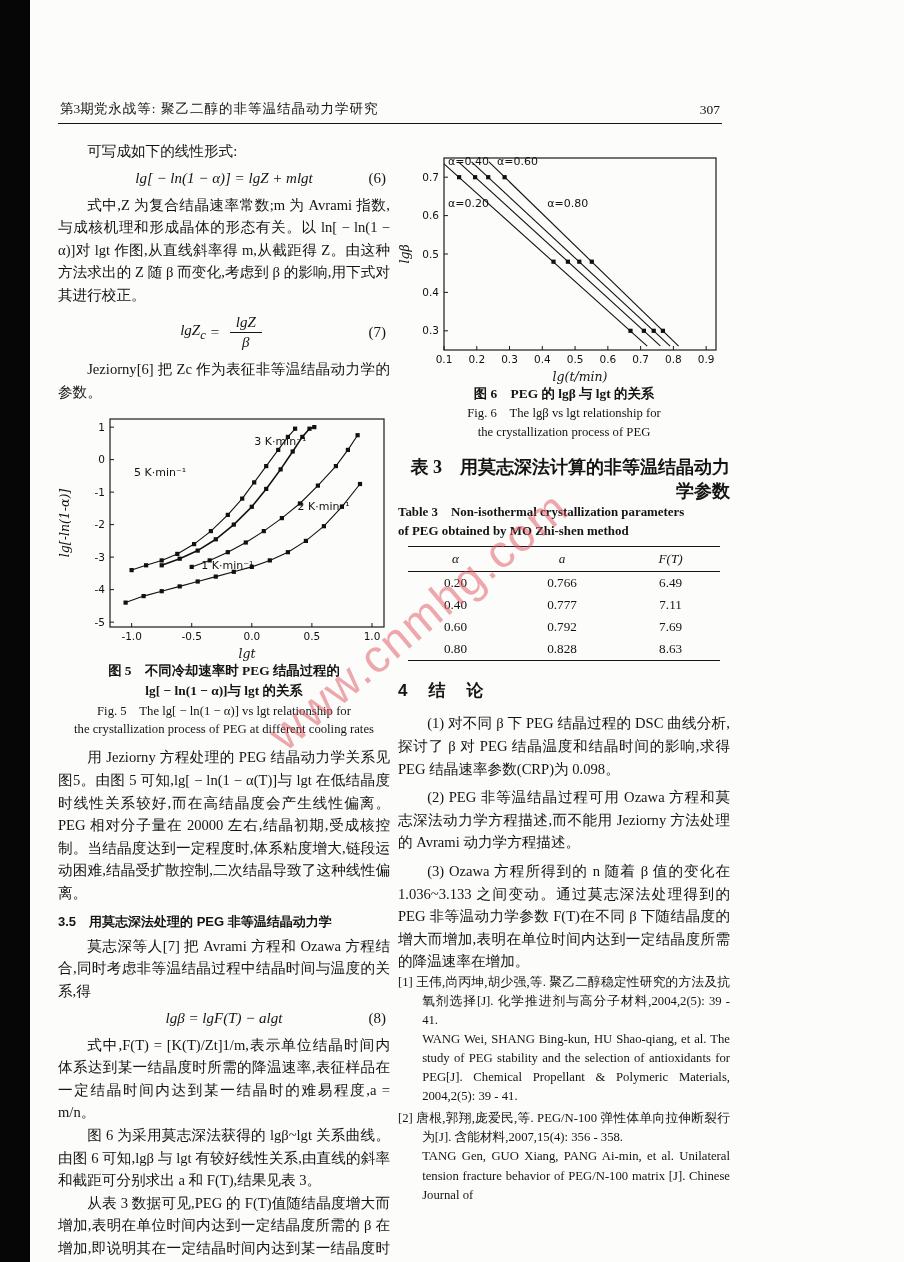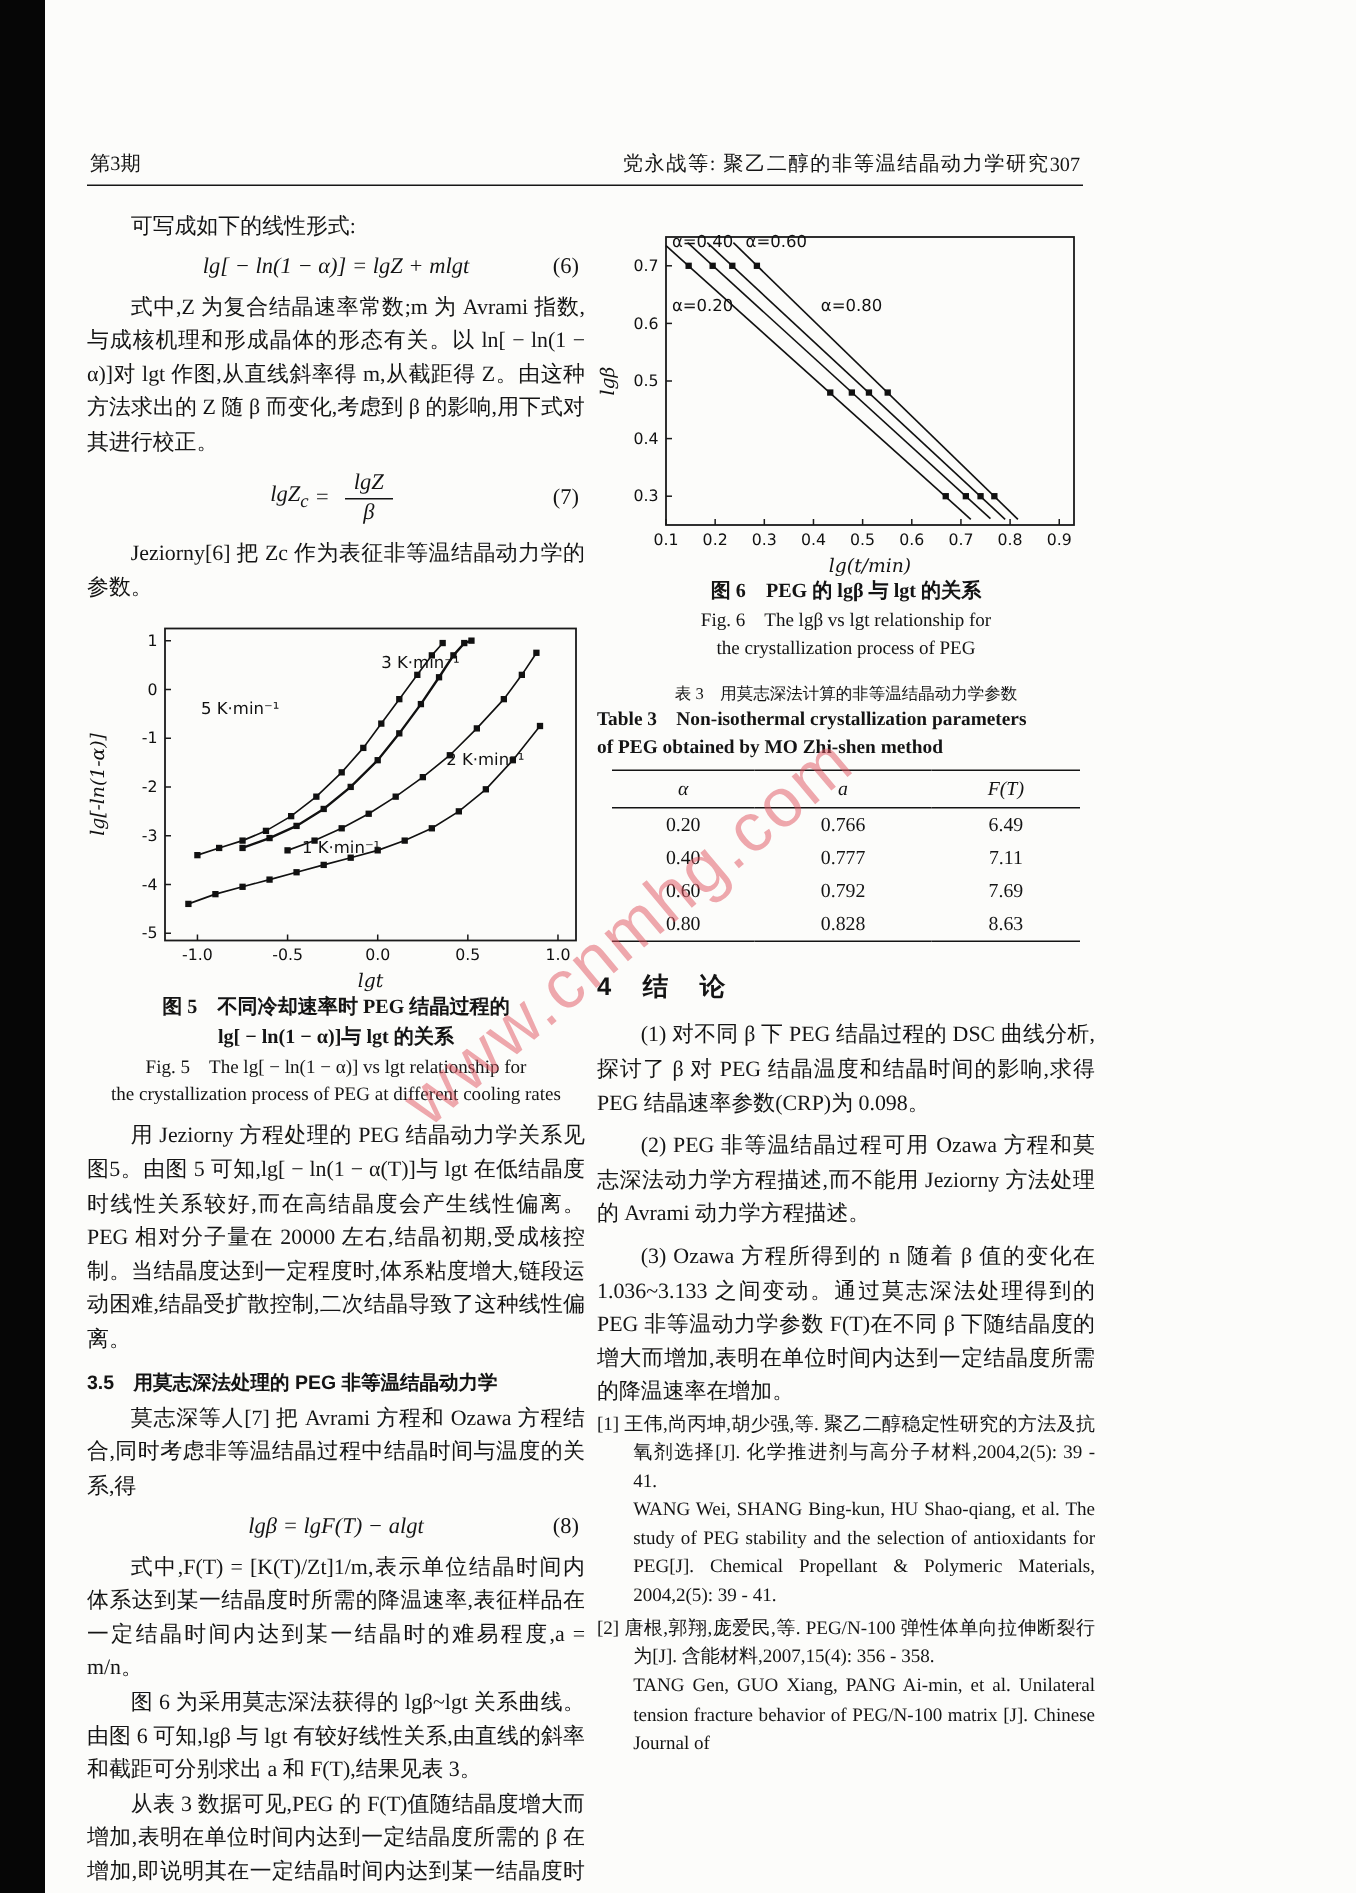--- a/index.html
+++ b/index.html
@@ -5,21 +5,21 @@
   * { box-sizing: border-box; margin: 0; padding: 0; }
   body {
     width: 904px; height: 1262px; position: relative; overflow: hidden;
     background: #fcfcfa; font-family: "Liberation Serif", "DejaVu Serif", serif;
     color: #141414;
   }
   .scan-strip { position: absolute; left: 0; top: 0; width: 30px; height: 1262px; background: #060606; }
   .page { position: relative; margin-left: 30px; width: 734px; height: 1262px; padding: 100px 42px 30px 28px; }
 
   .pageheader { display: flex; align-items: flex-end; font-size: 13.5px; padding: 0 2px 5px 2px; }
-  .ph-title { flex: 1; text-align: right; letter-spacing: 1px; }
+  .ph-title { flex: 1; text-align: left; letter-spacing: 1px; }
   .header-rule { border: none; border-top: 1.6px solid #161616; margin: 0 0 16px 0; }
 
   .columns { display: flex; gap: 8px; }
   .col { width: 50%; }
 
   p.body-par { font-size: 14.6px; line-height: 1.55; text-align: justify; text-indent: 2em; }
 
   .equation { position: relative; display: flex; justify-content: center; align-items: center;
               font-size: 15px; font-style: italic; margin: 7px 0; }
   .eq-number { position: absolute; right: 4px; font-style: normal; }
@@ -33,21 +33,21 @@
   svg .tick { font: 10.5px "DejaVu Sans", sans-serif; fill: #111; }
   svg .anno { font: 11px "DejaVu Sans", sans-serif; fill: #111; }
   svg .axislab { font: italic 12.5px "DejaVu Serif", serif; fill: #111; }
 
   .fig-cap-zh { text-align: center; font-weight: bold; font-size: 13.4px; line-height: 1.5; }
   .fig-cap-en { font-size: 12.7px; line-height: 1.45; }
 
   .sec35 { font-size: 13px; font-weight: bold; font-family: Liberation Sans, sans-serif; margin: 8px 0 4px; }
   .sec4  { font-size: 17px; font-weight: bold; font-family: "Liberation Sans", sans-serif; margin: 18px 0 10px; letter-spacing: 2px; }
 
-  .tbl-title-zh { text-align: center; font-weight: normal; font-size: 11px; margin-top: 14px; }
+  .tbl-title-zh { text-align: right; font-weight: bold; font-size: 18px; margin-top: 14px; }
   .tbl-title-en { text-align: left; font-weight: bold; font-size: 12.9px; line-height: 1.45; }
   table.table3 { border-collapse: collapse; width: 94%; margin: 6px auto 4px; font-size: 13.2px; }
   table.table3 th { border-top: 1.6px solid #141414; border-bottom: 1px solid #141414;
                     font-weight: normal; font-style: italic; padding: 4px 2px; text-align: center; }
   table.table3 td { padding: 3px 2px; text-align: center; }
   table.table3 tr.last td { border-bottom: 1.6px solid #141414; }
 
   .ref-head { font-weight: bold; font-size: 13.8px; margin: 14px 0 4px; font-family: "Liberation Sans", sans-serif; }
   .ref-item { font-size: 12.7px; line-height: 1.5; text-align: justify; margin-bottom: 3px; }
   .ref-zh { padding-left: 1.9em; text-indent: -1.9em; }

